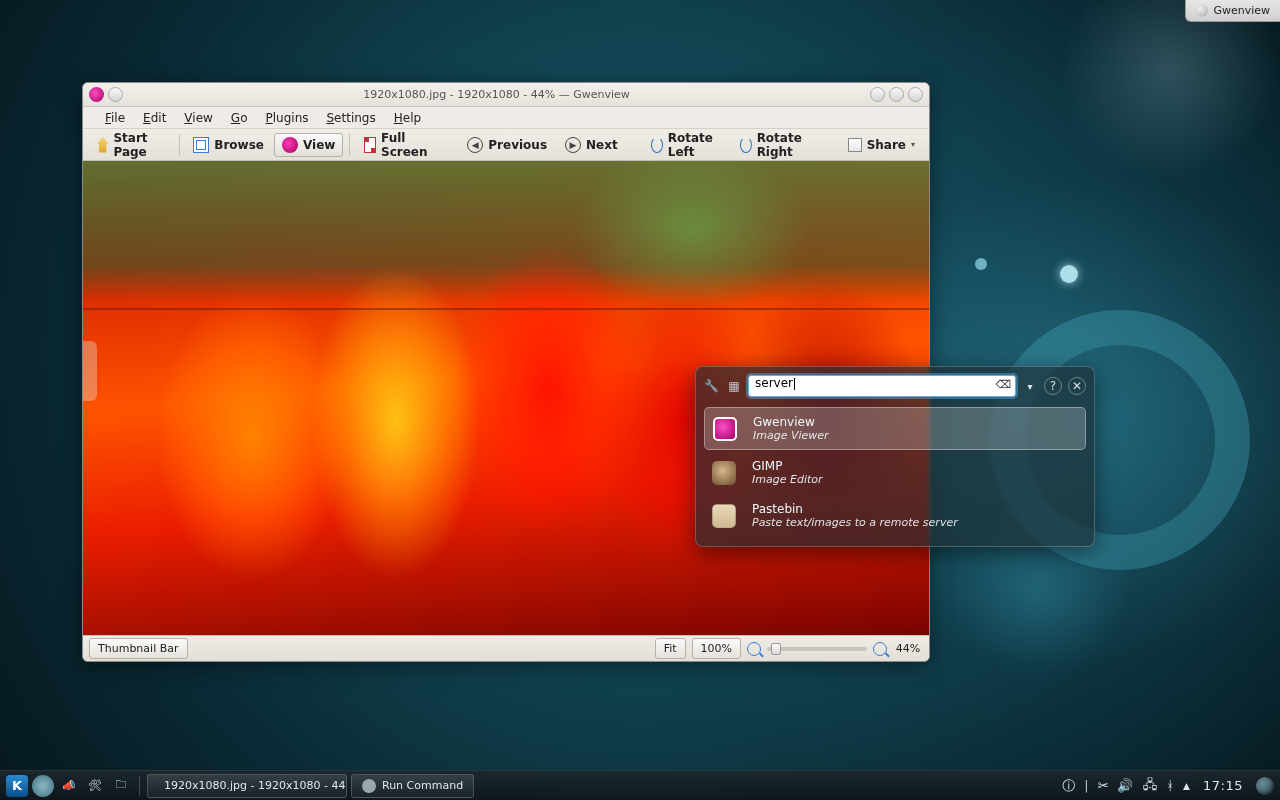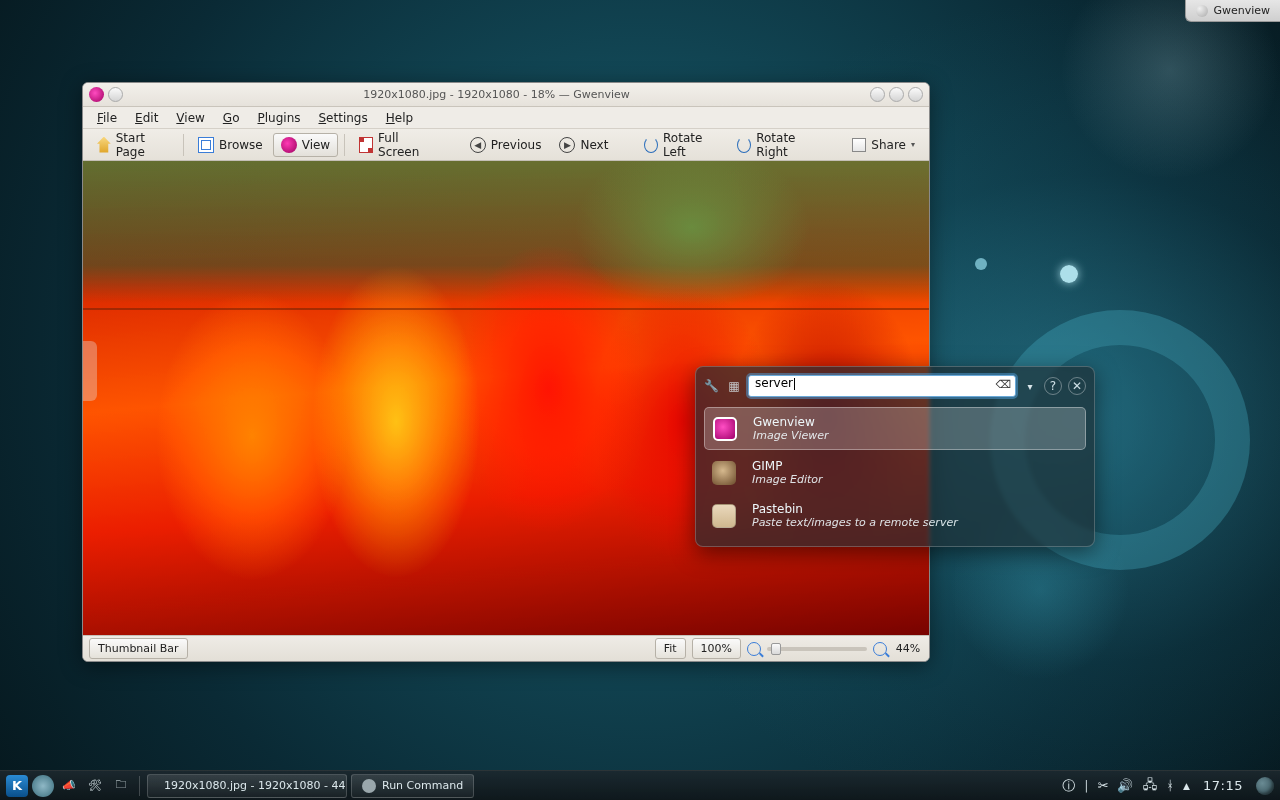--- a/index.html
+++ b/index.html
@@ -19,25 +19,25 @@
 
 
 .gwin { position:absolute; left:82px; top:82px; width:848px; height:580px; background:#efece7; border:1px solid #8a8a8a; border-radius:6px; box-shadow:0 4px 22px rgba(0,0,0,0.45); display:flex; flex-direction:column; overflow:hidden; }
 .titlebar { height:24px; background:linear-gradient(#f3f0eb,#e6e2db); display:flex; align-items:center; padding:0 6px; font-size:11px; color:#555; border-bottom:1px solid #c9c4bb; }
 .titlebar .tbl { display:flex; gap:4px; }
 .titlebar .tbtn { width:15px; height:15px; border-radius:50%; background:linear-gradient(#fafafa,#d4d4d4); border:1px solid #aaa; }
 .titlebar .eye-icon { width:15px; height:15px; border-radius:50%; background:radial-gradient(circle at 40% 40%,#ff4bc0,#a00060); }
 .titlebar .ttitle { flex:1; text-align:center; }
 .titlebar .tbr { display:flex; gap:4px; }
 
-.menubar { height:22px; display:flex; align-items:center; padding:0 6px; gap:2px; font-size:12px; border-bottom:1px solid #d5d0c8; }
+.menubar { height:22px; display:flex; align-items:center; padding:0 14px; gap:2px; font-size:12px; border-bottom:1px solid #d5d0c8; }
 .menubar span { padding:2px 8px; cursor:default; }
 .menubar u { text-decoration:underline; }
 
-.toolbar { height:32px; display:flex; align-items:center; padding:0 6px; gap:2px; font-size:12px; border-bottom:1px solid #c4bfb6; background:linear-gradient(#f0ede7,#e5e1d9); }
+.toolbar { height:32px; display:flex; align-items:center; padding:0 6px; gap:2px; font-size:12px; border-bottom:1px solid #c4bfb6; background:linear-gradient(#f0ede7,#e5e1d9);font-weight:bold; }
 .tool { display:flex; align-items:center; gap:5px; padding:3px 7px; border:1px solid transparent; border-radius:3px; }
 .tool.active { background:linear-gradient(#fafafa,#e3e0d9); border-color:#b6b1a7; }
 .tsep { width:1px; height:22px; background:#c8c3ba; margin:0 4px; }
 .ticon { width:16px; height:16px; display:inline-block; }
 .home-icon { background:linear-gradient(#f8d77e,#e0a528); clip-path:polygon(50% 0,100% 45%,82% 45%,82% 100%,18% 100%,18% 45%,0 45%); }
 .grid-icon { background:#fff; border:1px solid #3a7dd8; box-shadow:inset 0 0 0 2px #fff, inset 0 0 0 3px #3a7dd8; }
 .view-icon { background:radial-gradient(circle at 40% 40%,#ff3bb5,#9b005d); border-radius:50%; }
 .full-icon { border:1px solid #c03434; background:#fff; position:relative; }
 .full-icon::before,.full-icon::after{ content:""; position:absolute; width:4px; height:4px; background:#c03434; }
 .full-icon::before{ left:0; top:0;} .full-icon::after{ right:0; bottom:0;}
@@ -112,21 +112,21 @@
   <span class="cashew-icon"></span>
   <span>Gwenview</span>
 </div>
 
 <div class="gwin">
   <div class="titlebar">
     <div class="tbl">
       <span class="eye-icon"></span>
       <span class="tbtn"></span>
     </div>
-    <span class="ttitle">1920x1080.jpg - 1920x1080 - 18% — Gwenview</span>
+    <span class="ttitle">1920x1080.jpg - 1920x1080 - 44% — Gwenview</span>
     <div class="tbr">
       <span class="tbtn"></span>
       <span class="tbtn"></span>
       <span class="tbtn"></span>
     </div>
   </div>
 
   <div class="menubar">
     <span><u>F</u>ile</span>
     <span><u>E</u>dit</span>

